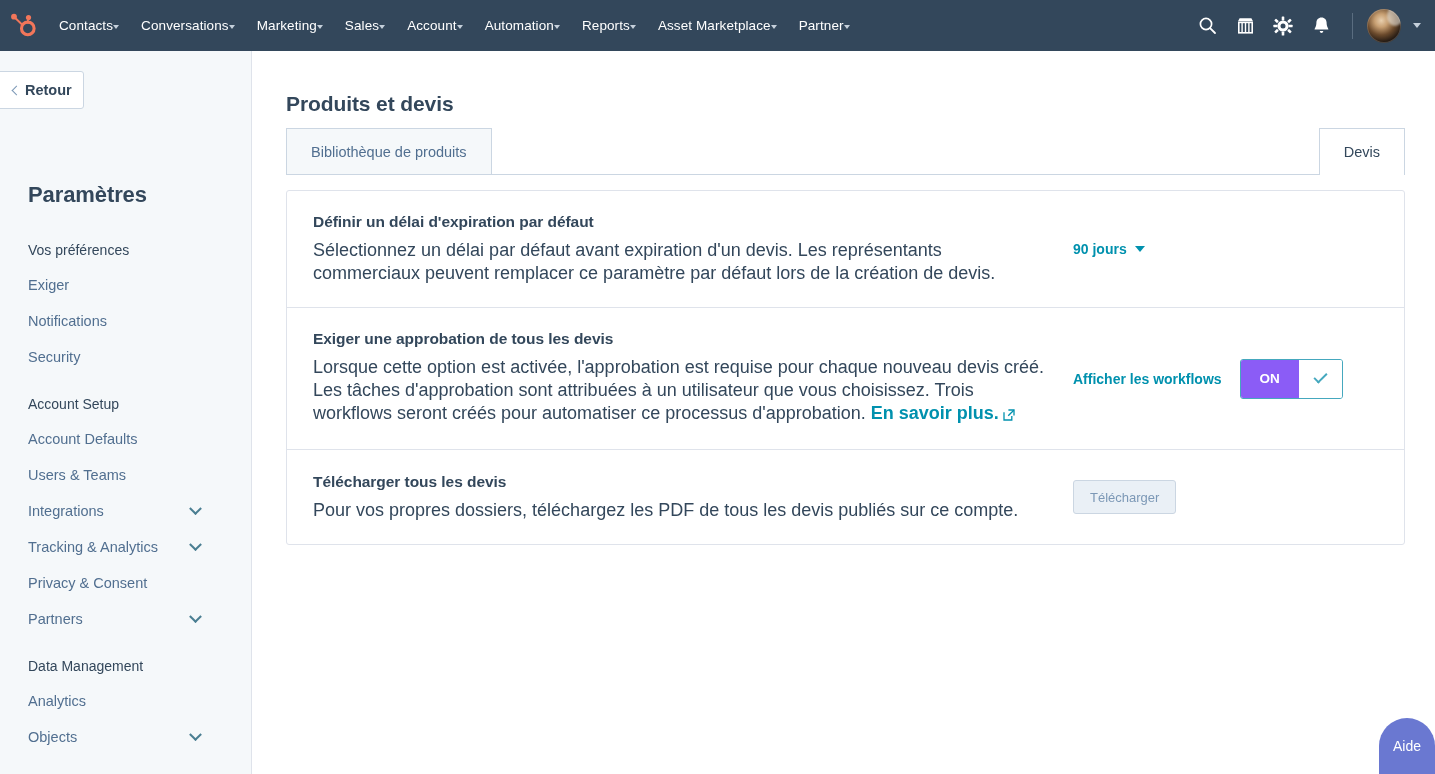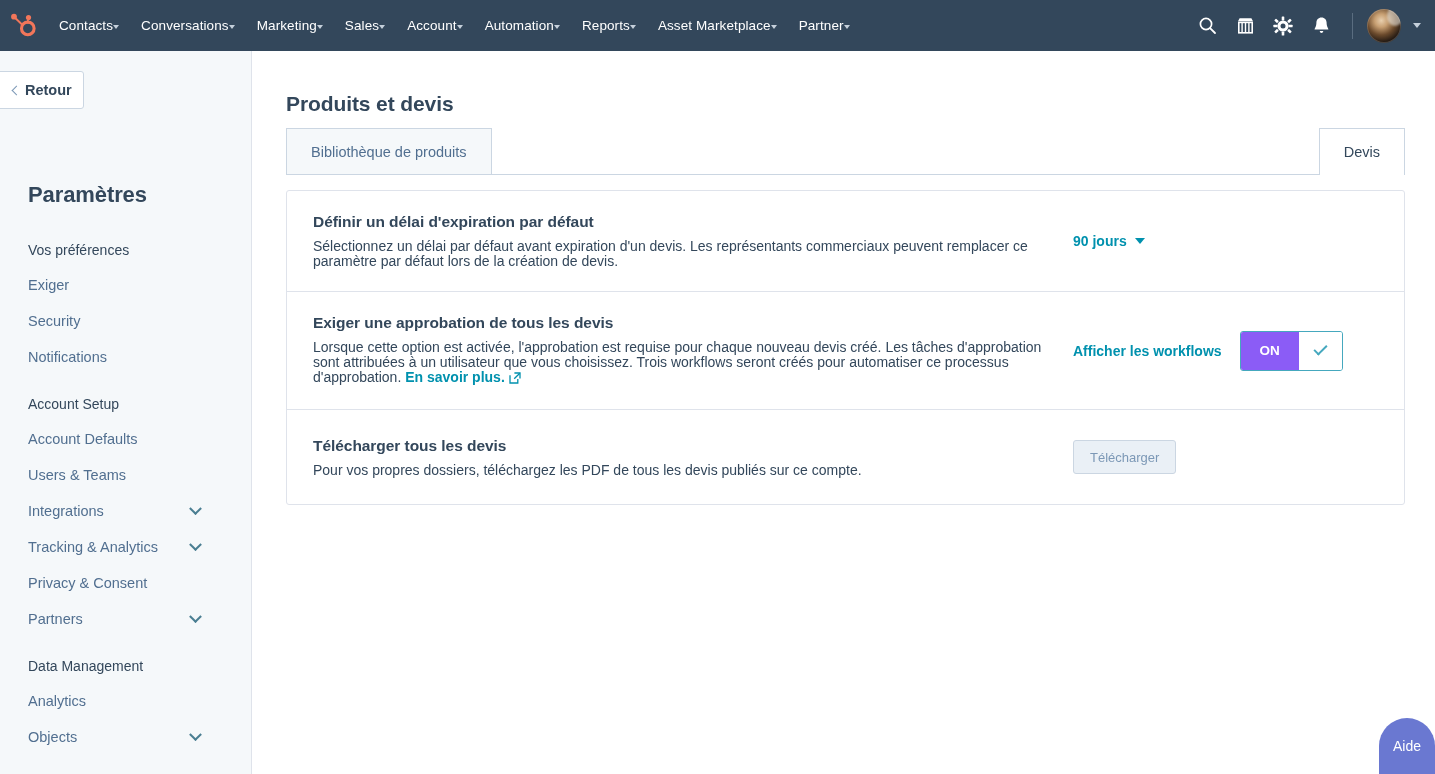--- a/index.html
+++ b/index.html
@@ -163,21 +163,21 @@
     border-bottom: 1px solid #dfe3eb;
     min-height: 94px;
   }
   .row:last-child { border-bottom: none; }
   .row-text { flex: 1; padding-right: 28px; max-width: 760px; }
   .row-title {
     font-size: 15.5px; font-weight: 700; color: #33475b;
     margin-bottom: 8px; letter-spacing: -.05px;
   }
   .row-desc {
-    font-size: 14px; color: #33475b; line-height: 15px;
+    font-size: 18px; color: #33475b; line-height: 23px;
   }
   .link { color: #0091ae; font-weight: 700; cursor: pointer; }
   .ext-icon {
     display: inline-block; vertical-align: -2px; margin-left: 4px; cursor: pointer;
   }
   .row-control { display: flex; align-items: center; gap: 18px; flex: none; }
 
   .dropdown-link {
     display: flex; align-items: center; gap: 8px;
     color: #0091ae; font-size: 14px; font-weight: 700; cursor: pointer;
@@ -331,24 +331,24 @@
     <span>Retour</span>
   </div>
   <div class="settings-title">Paramètres</div>
 
   <div class="side-list">
     <div class="side-group">Vos préférences</div>
     <div class="side-item">
       <span class="lbl">Exiger</span>
     </div>
     <div class="side-item">
+      <span class="lbl">Notifications</span>
+    </div>
+    <div class="side-item">
       <span class="lbl">Security</span>
-    </div>
-    <div class="side-item">
-      <span class="lbl">Notifications</span>
     </div>
 
     <div class="grp-gap"></div>
     <div class="side-group">Account Setup</div>
     <div class="side-item">
       <span class="lbl">Account Defaults</span>
     </div>
     <div class="side-item">
       <span class="lbl">Users &amp; Teams</span>
     </div>

